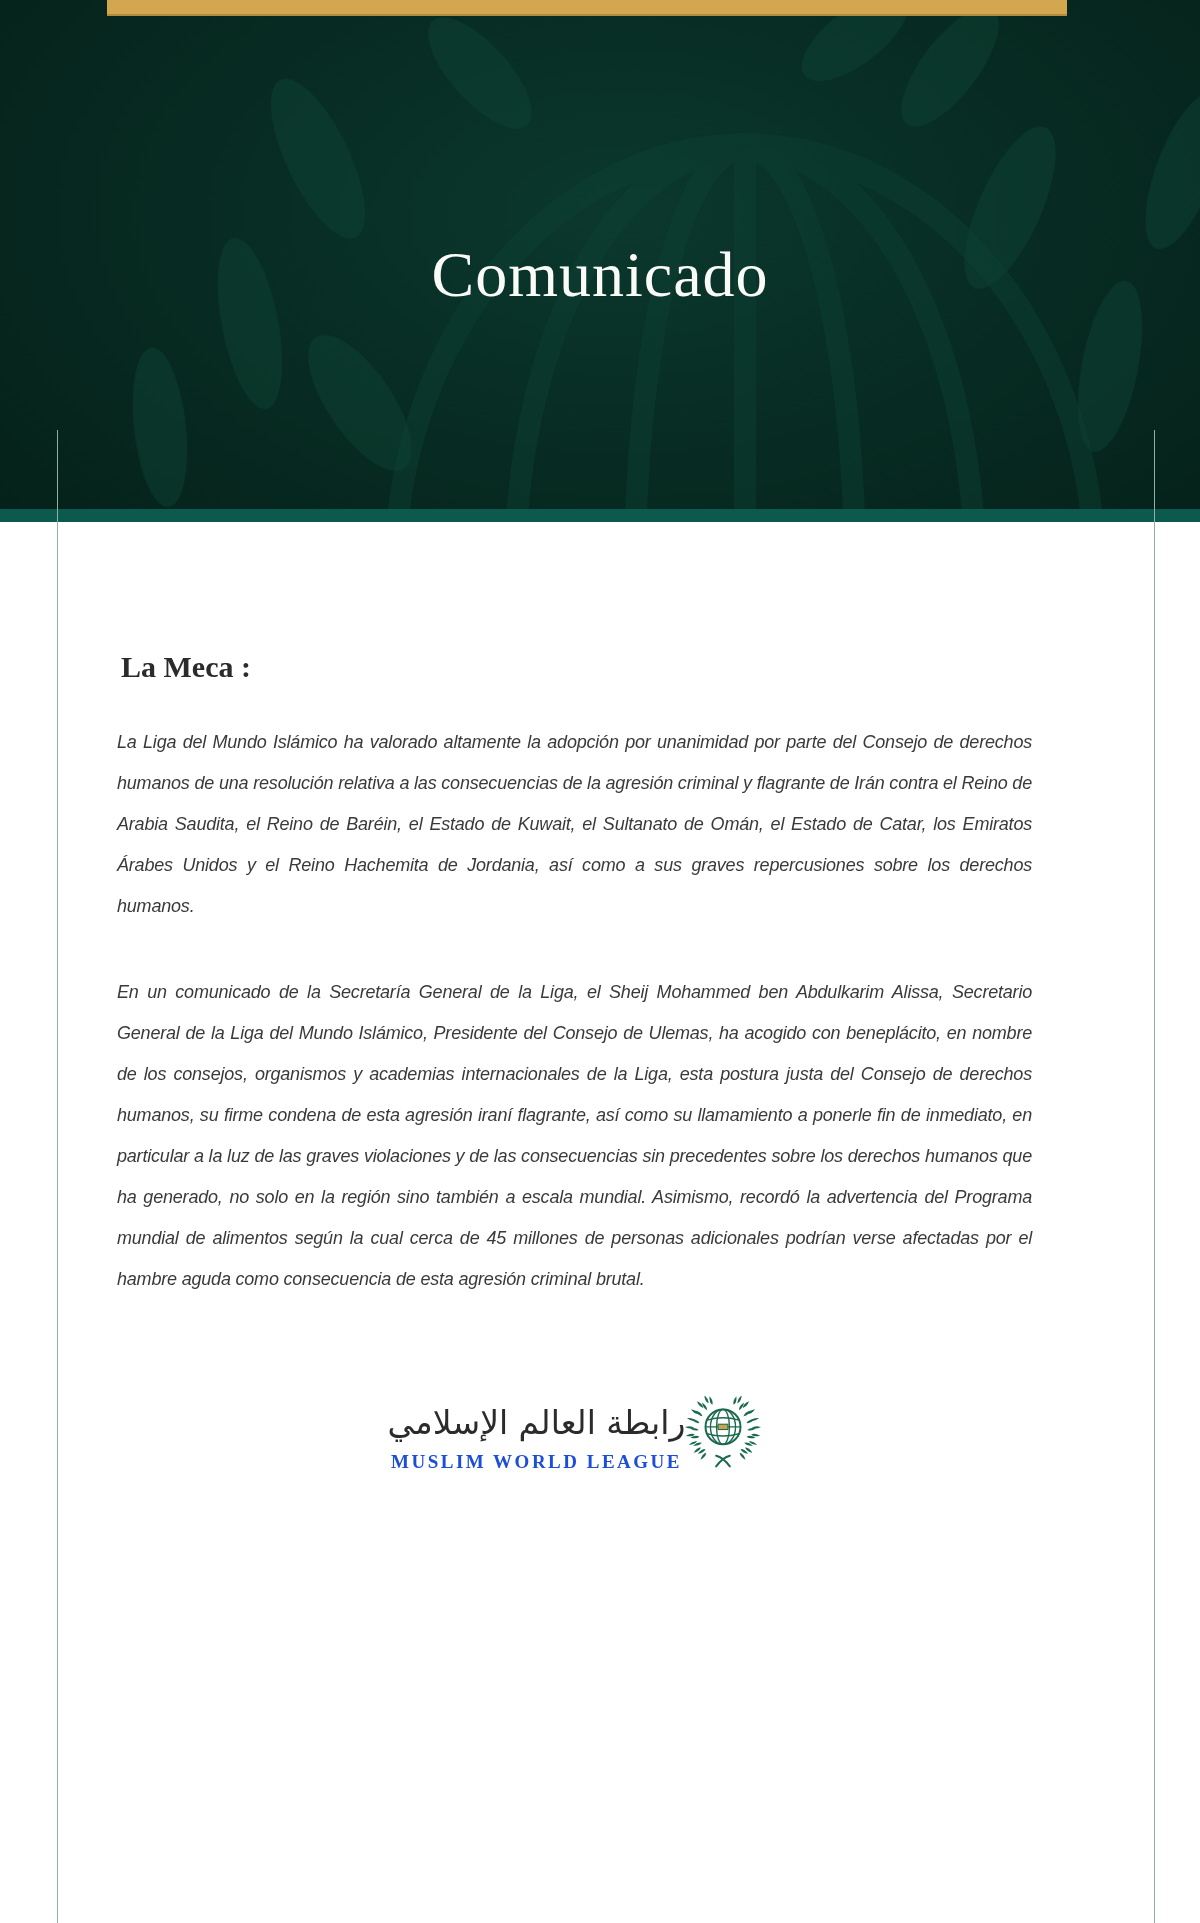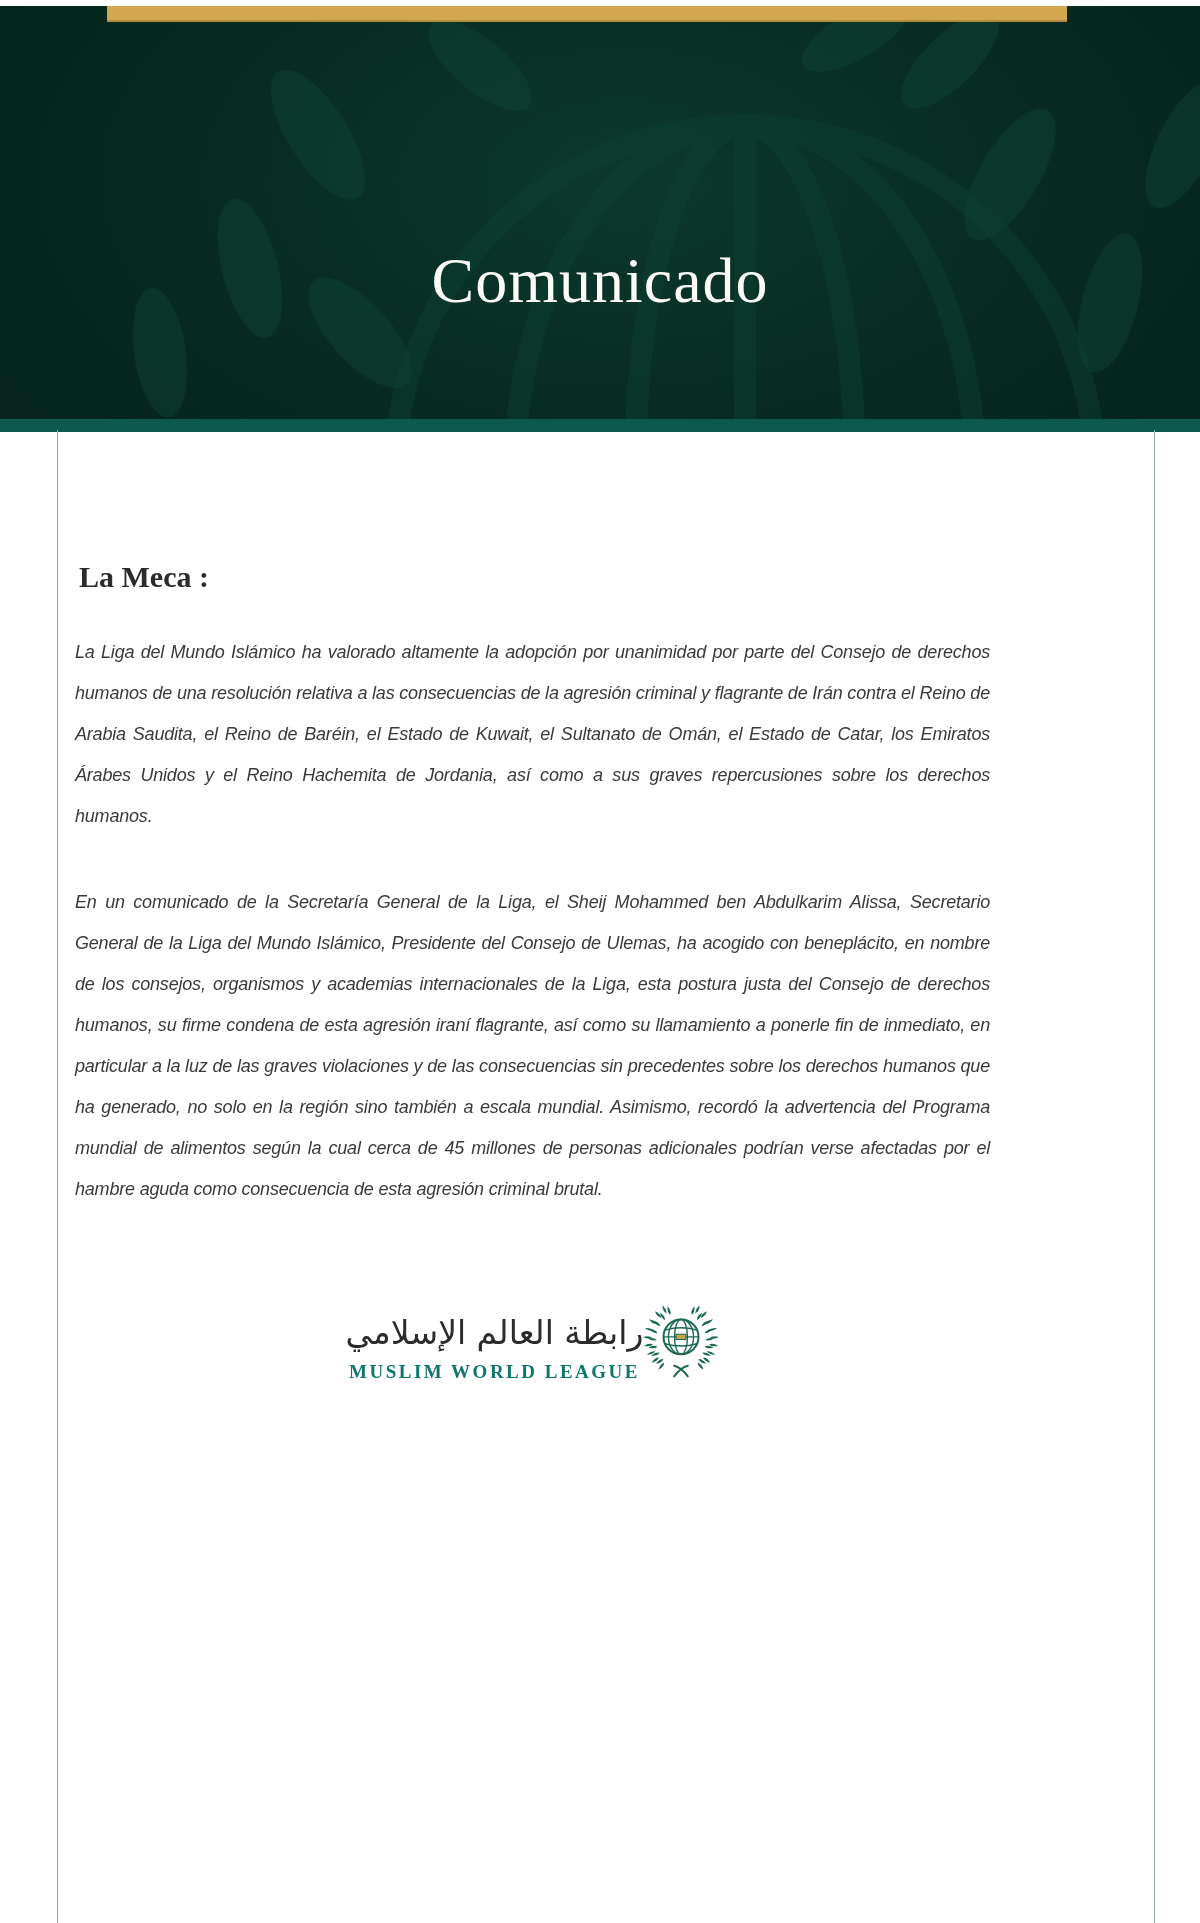--- a/index.html
+++ b/index.html
@@ -7,24 +7,23 @@
     position:relative;
     width:1200px;height:1923px;
     margin:0 auto;
     background:#ffffff;
     overflow:hidden;
     font-family:"Liberation Sans", sans-serif;
   }
   
   .header{
     position:relative;
-    width:100%;height:413px;
+    width:100%;height:509px;
     background:radial-gradient(ellipse 900px 520px at 52% 42%, #0b382d 0%, #072b22 48%, #041f18 100%);
     overflow:hidden;
-    margin-top:6px;
   }
   .header-decor{position:absolute;inset:0;width:100%;height:100%;}
   .gold-bar{
     position:absolute;top:0;left:107px;
     width:960px;height:14px;
     background:#d2a74f;
     border-bottom:2px solid #b18c3e;
   }
   .page-title{
     position:absolute;left:0;right:0;top:238px;
@@ -40,21 +39,21 @@
     width:100%;height:13px;
     background:#0b5a4d;
   }
   
   .rule{position:absolute;top:430px;bottom:0;width:1px;background:#8fb0a5;}
   .rule-left{left:57px;}
   .rule-right{left:1154px;}
   .doc{
     position:relative;
     width:915px;
-    margin-left:75px;
+    margin-left:117px;
     padding-top:128px;
     color:#3a3a3a;
   }
   .place-heading{
     margin:0 0 38px 4px;
     font-family:"Liberation Serif", serif;
     font-weight:700;
     font-size:30px;
     color:#2b2b2b;
   }
@@ -81,21 +80,21 @@
     font-size:33px;
     line-height:48px;
     color:#2b2b2c;
   }
   .logo-english{
     margin-top:4px;
     font-family:"Liberation Serif", serif;
     font-weight:700;
     font-size:19px;
     letter-spacing:2.5px;
-    color:#0f766e;
+    color:#1d4ed8;
     white-space:nowrap;
   }
   .emblem{width:76px;height:80px;}
 </style>
 </head>
 <body>
 
 <div class="page">
 
   <div class="header">

